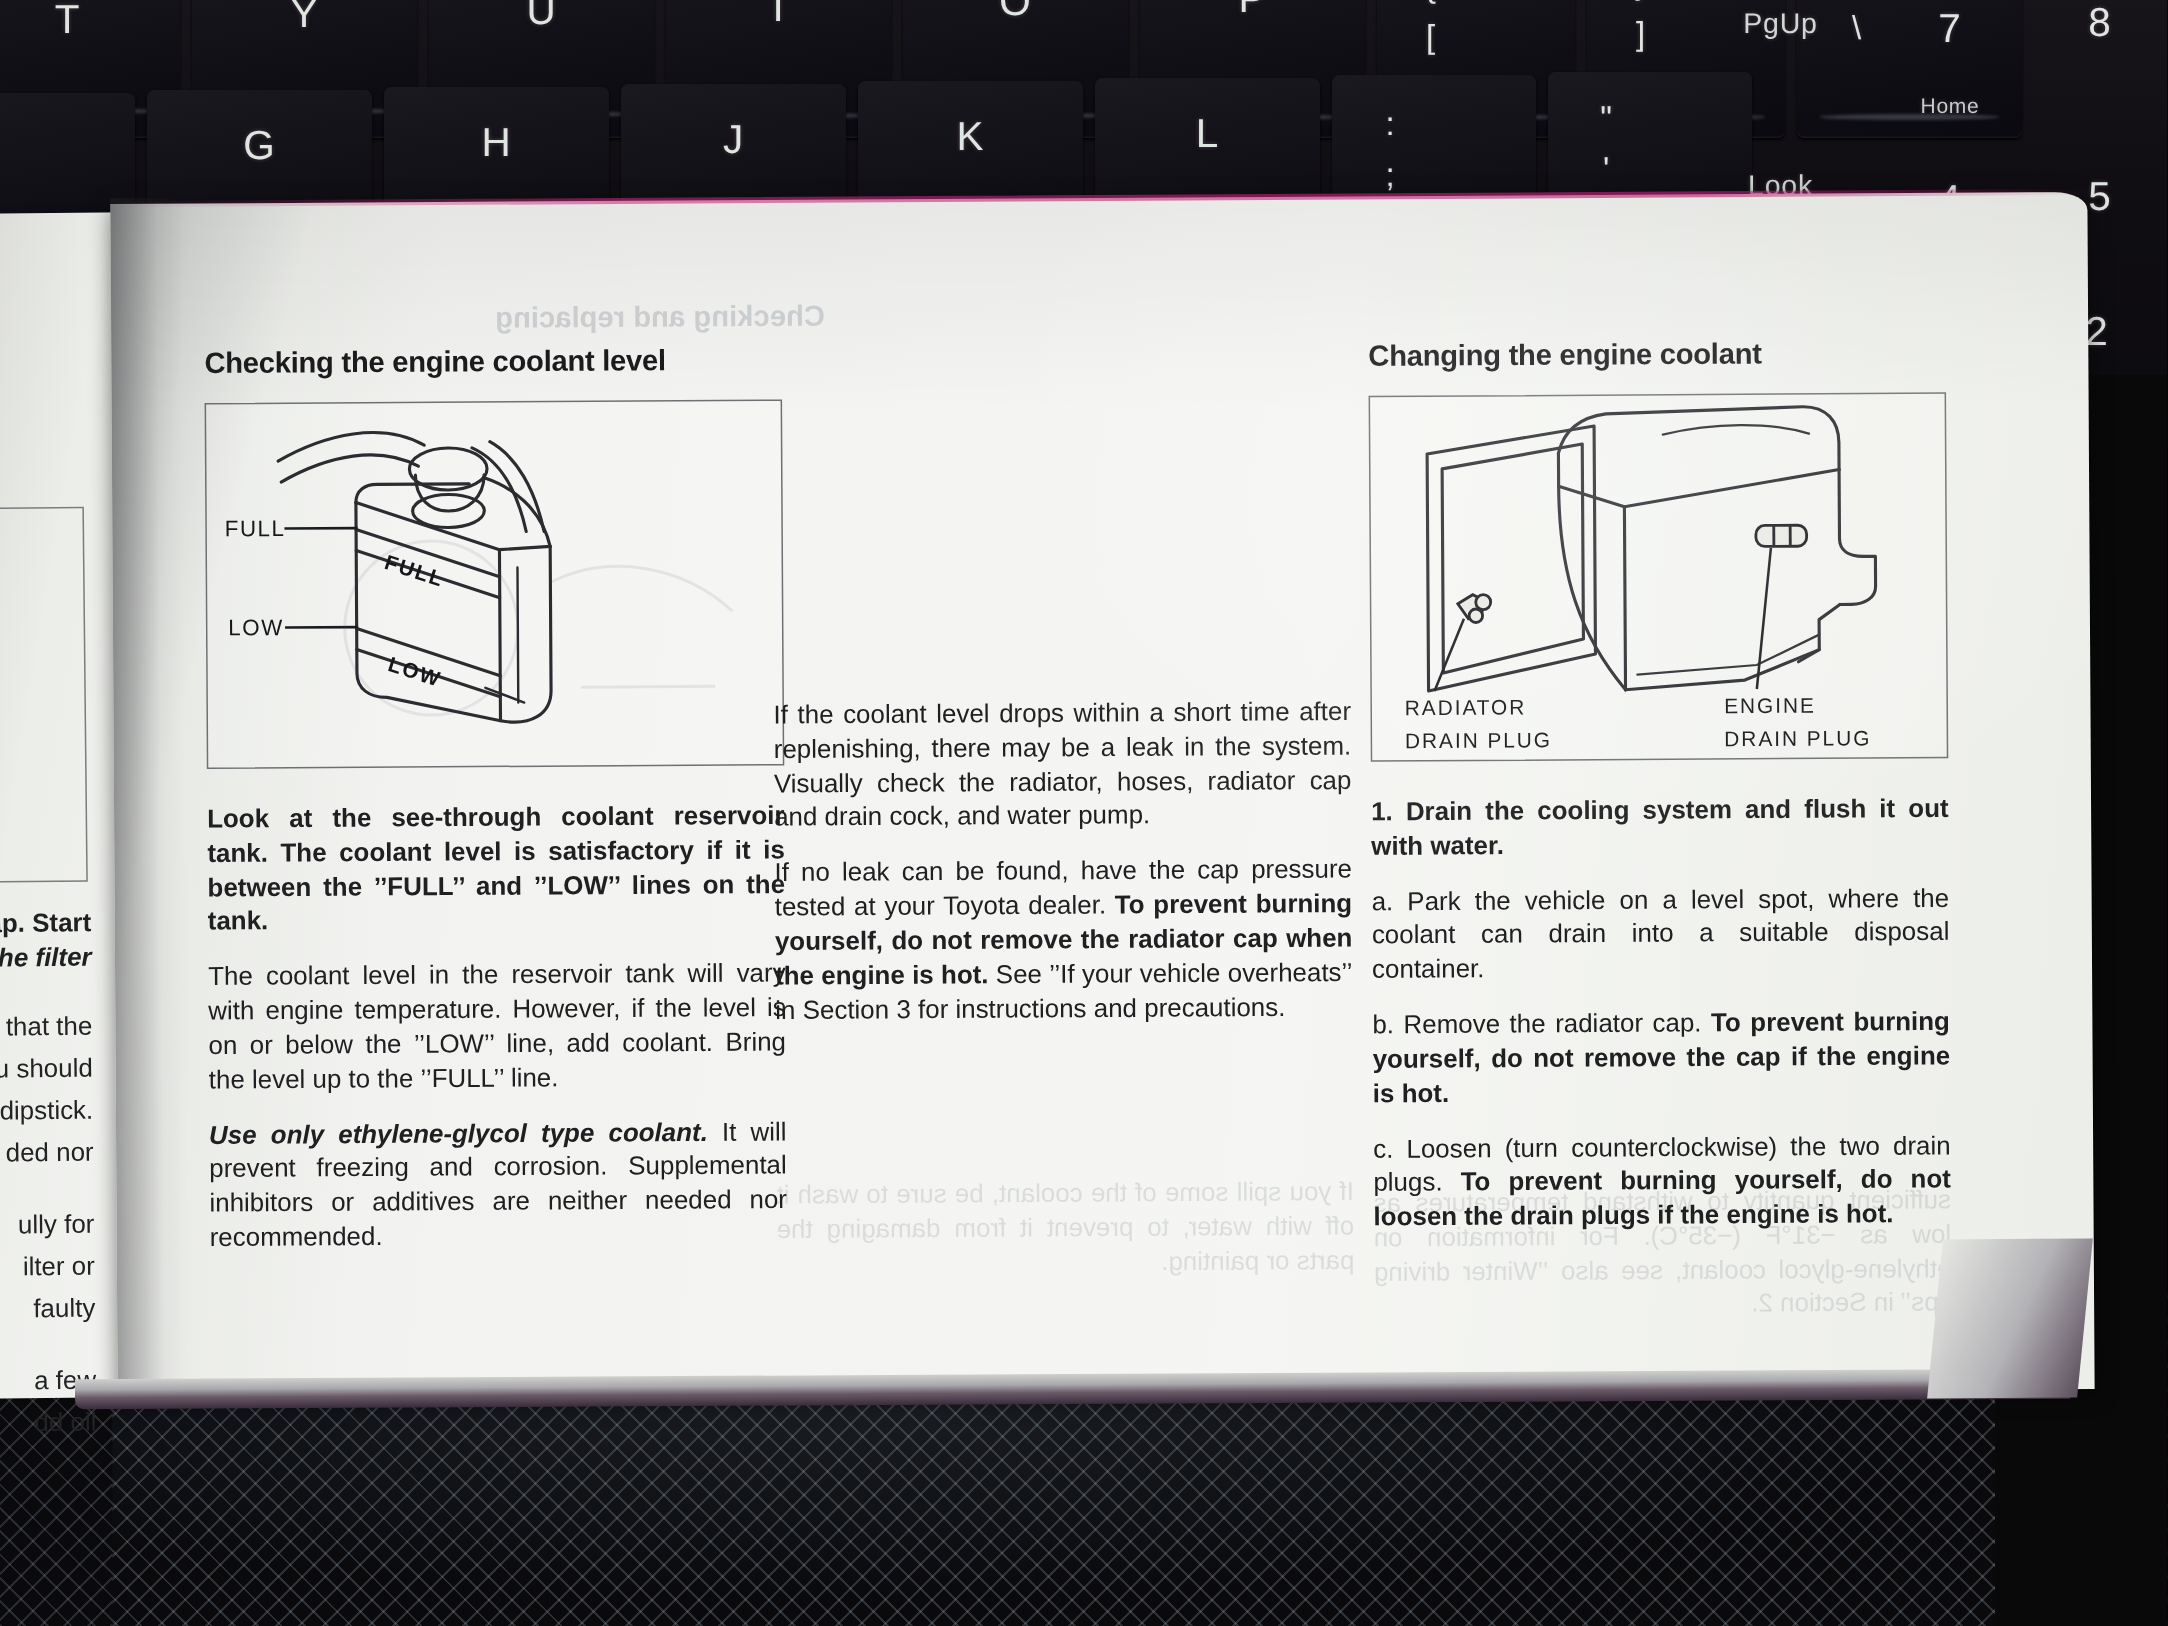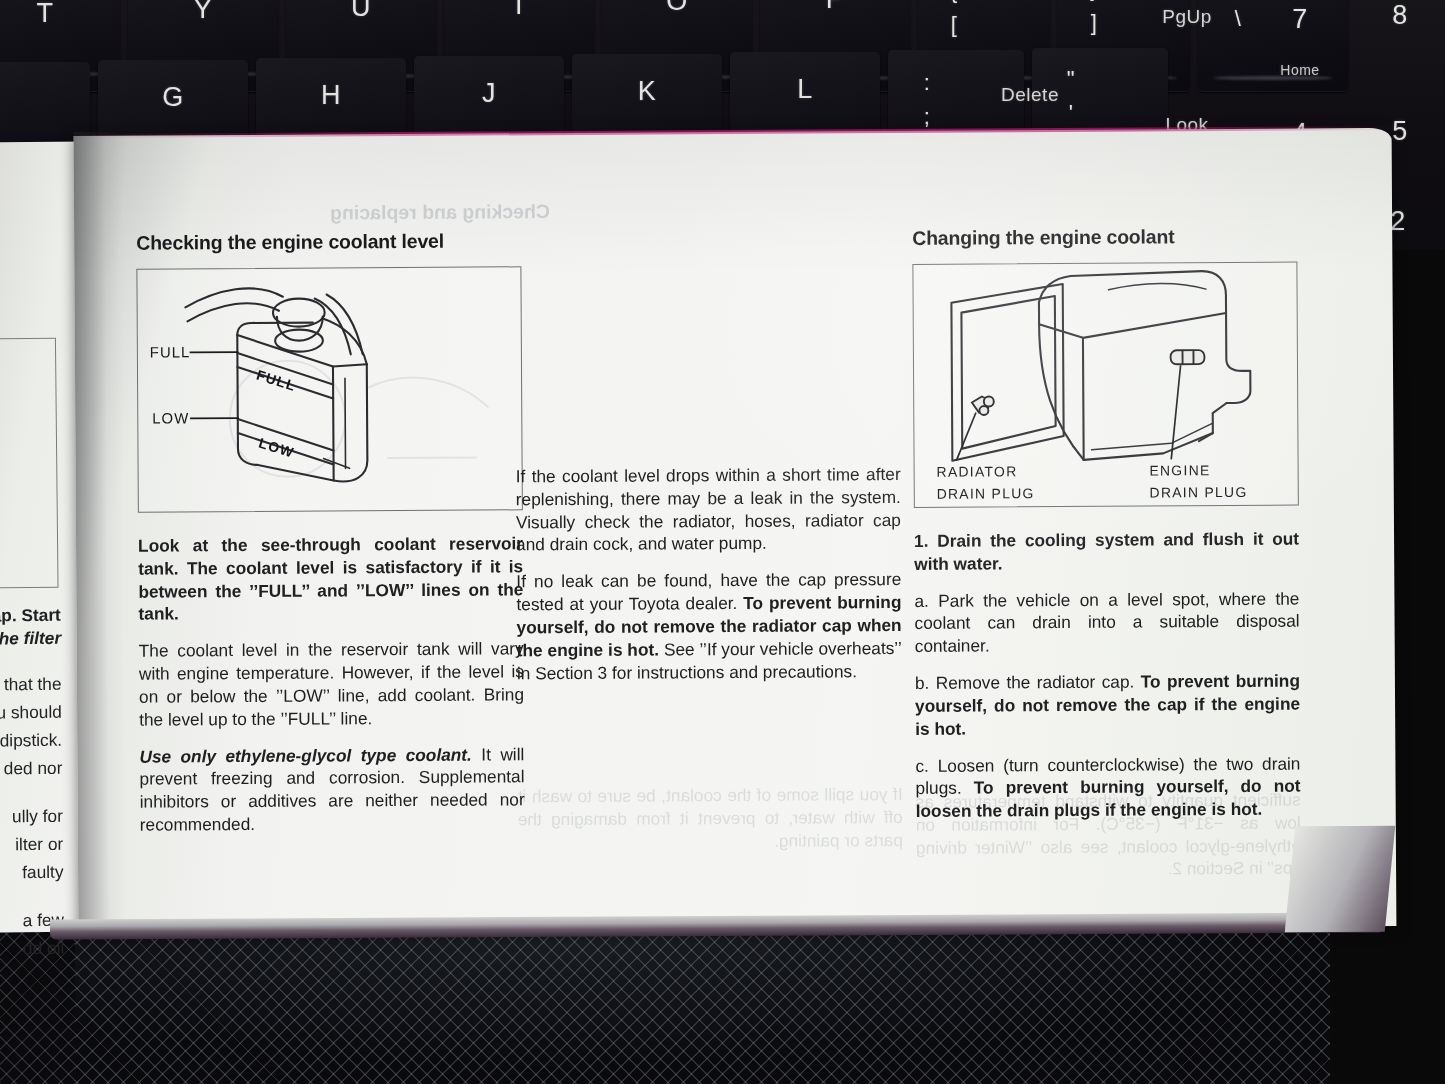--- a/index.html
+++ b/index.html
@@ -309,23 +309,20 @@
     </div>
     <div class="kb-key" style="left:888px; top:50px; width:136px; height:134px;">
       <span class="cap" style="top:20px; left:-58px; font-size:22px;">:</span>
       <span class="cap" style="top:54px; left:-58px; font-size:22px;">;</span>
     </div>
     <div class="kb-key" style="left:1032px; top:48px; width:136px; height:136px;">
       <span class="cap" style="top:18px; left:-58px; font-size:22px;">"</span>
       <span class="cap" style="top:52px; left:-58px; font-size:22px;">'</span>
     </div>
 
-    <div class="kb-key" style="left:950px; top:44px; width:160px; height:110px; background:none; box-shadow:none;">
-      <span class="cap sm" style="top:40px;">Delete</span>
-    </div>
     <div class="kb-key" style="left:1122px; top:-22px; width:130px; height:110px; background:none; box-shadow:none;">
       <span class="cap sm" style="top:28px;">PgUp</span>
     </div>
     <div class="kb-key" style="left:1122px; top:90px; width:130px; height:100px; background:none; box-shadow:none;">
       <span class="cap sm" style="top:24px;">Look</span>
     </div>
     <div class="kb-key" style="left:1252px; top:-18px; width:96px; height:120px; background:none; box-shadow:none;">
       <span class="cap" style="top:22px;">7</span>
       <span class="cap xs" style="top:80px;">Home</span>
     </div>

